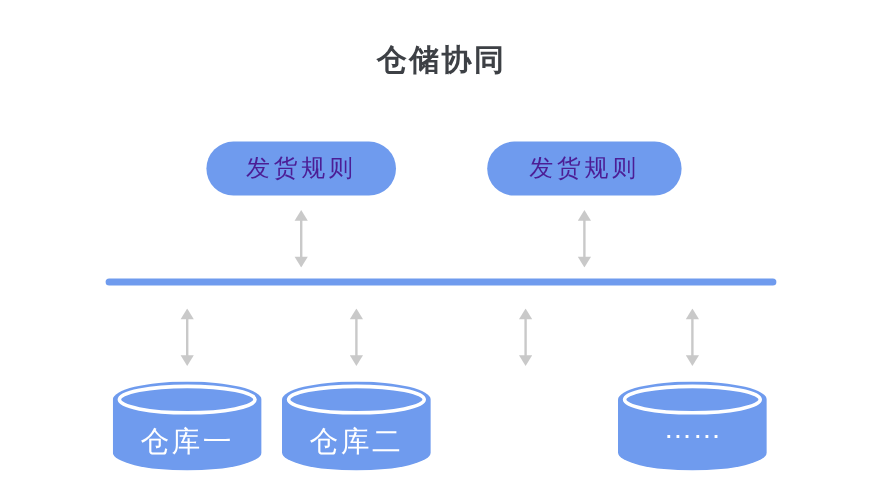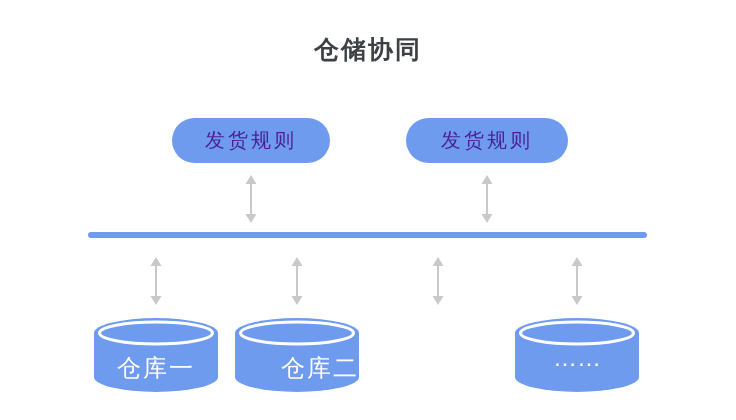--- a/index.html
+++ b/index.html
@@ -66,21 +66,21 @@
     background: #6f9bee;
   }
 
   .warehouse {
     position: absolute;
     top: 318px;
     width: 124px;
     height: 74px;
   }
   .warehouse.w1 { left: 94px; }
-  .warehouse.w2 { left: 235px; padding-left: 46px; }
+  .warehouse.w2 { left: 235px; }
   .warehouse.w3 { left: 377px; }
   .warehouse.w4 { left: 515px; }
   .warehouse svg { position: absolute; left: 0; top: 0; }
   .warehouse .wh-label {
     position: absolute;
     left: 0; right: 0;
     top: 34px;
     height: 32px;
     display: flex;
     align-items: center;

